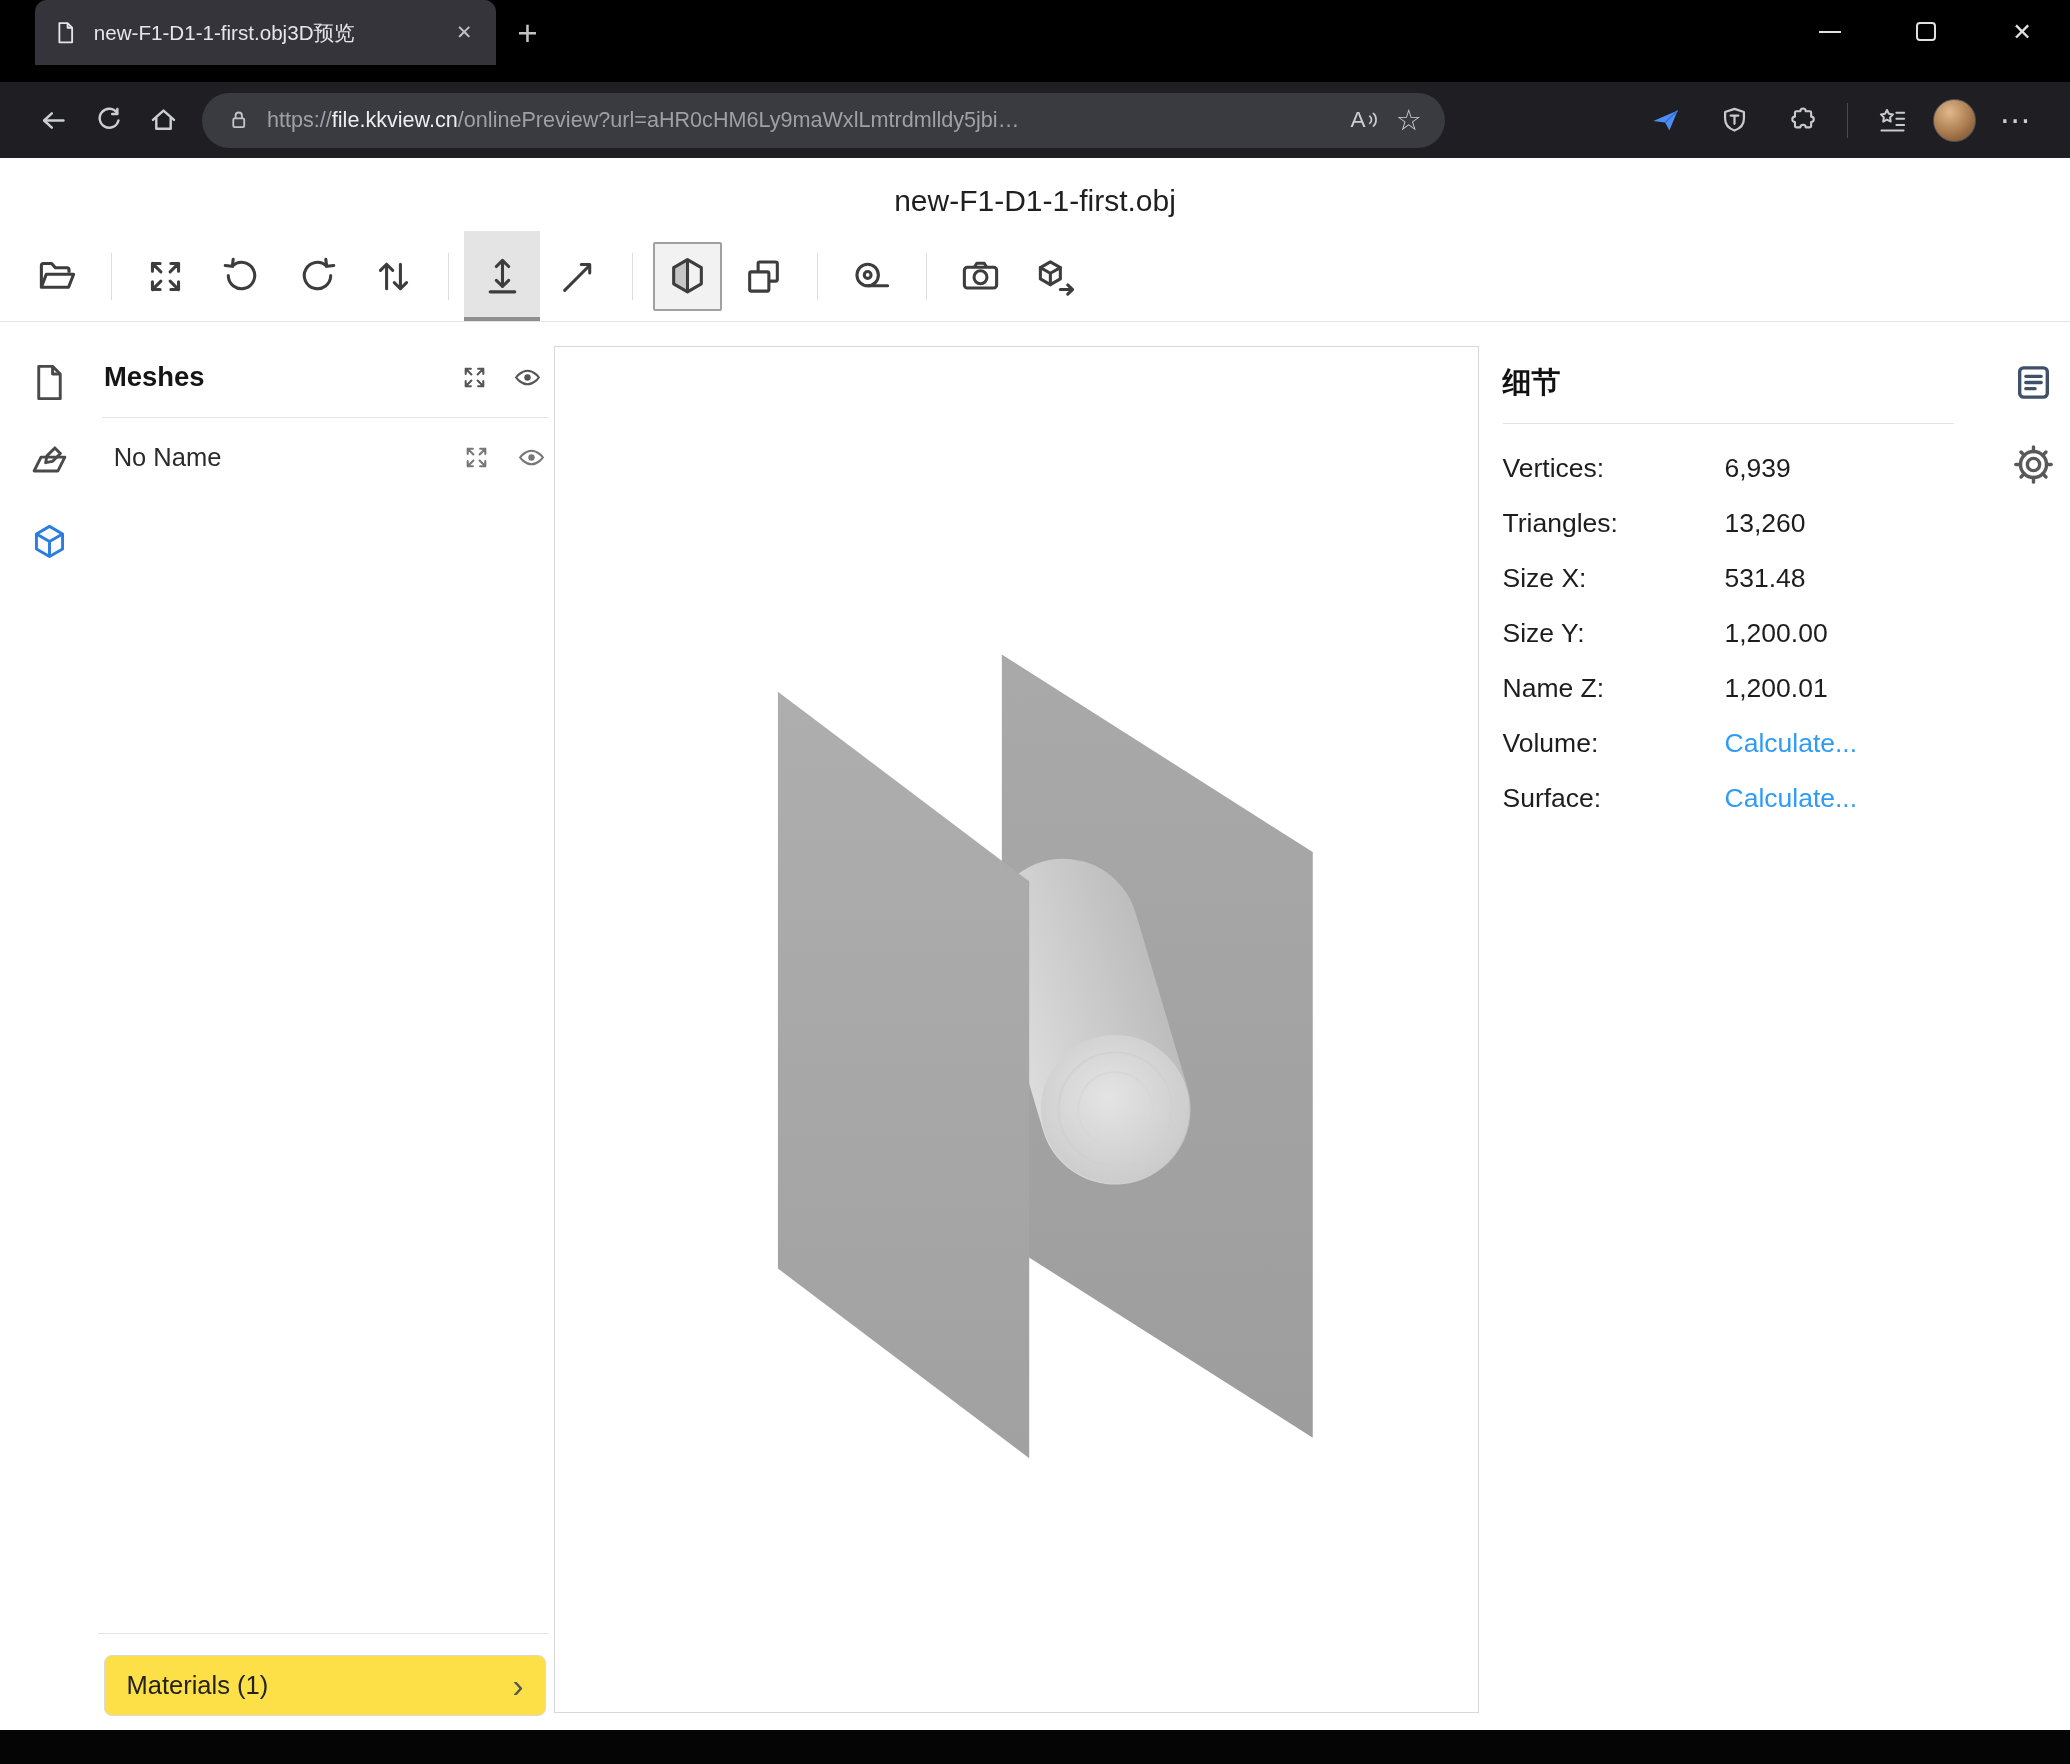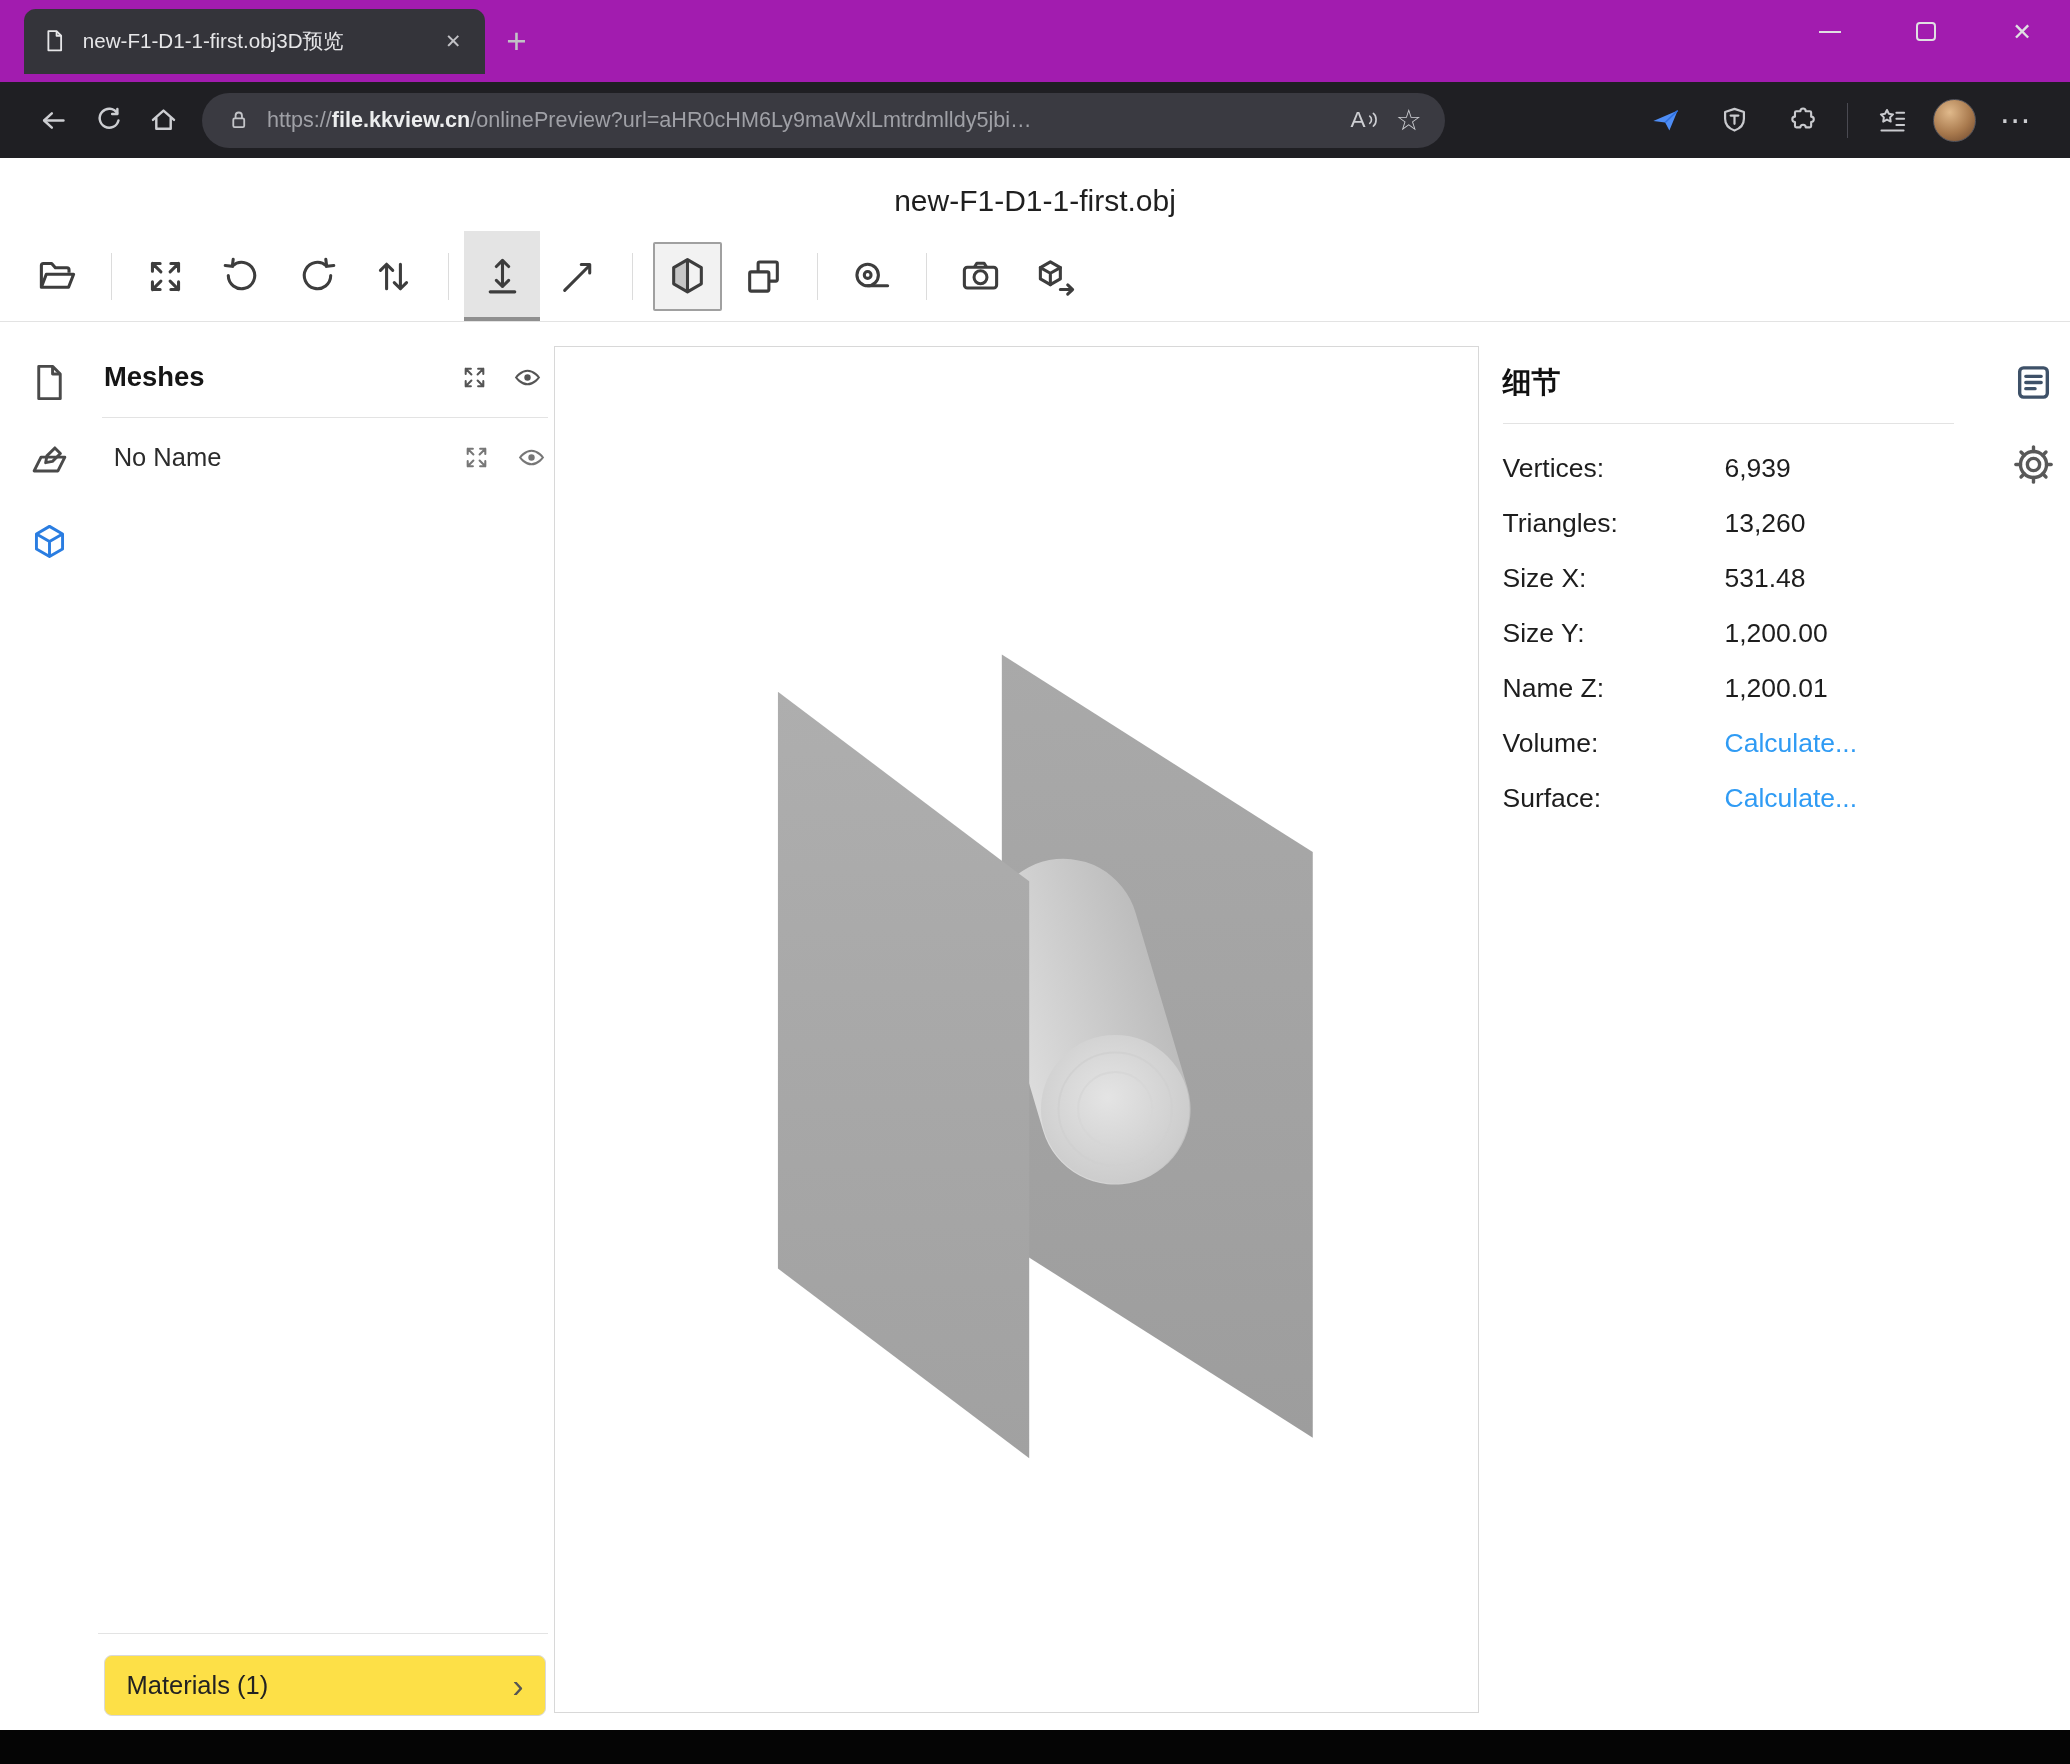--- a/index.html
+++ b/index.html
@@ -1,39 +1,39 @@
 <!DOCTYPE html>
 <html><head>
 <meta charset="utf-8">
 <style>
   *{box-sizing:border-box;margin:0;padding:0}
   html,body{width:2070px;height:1764px}
   body{font-family:"Liberation Sans","DejaVu Sans",sans-serif;background:#fff;overflow:hidden}
   .window{width:2070px;height:1764px;display:flex;flex-direction:column}
 
   
-  .titlebar{height:82px;background:#a21caf;display:flex;align-items:center;padding-left:24px;position:relative;flex:none}
+  .titlebar{height:82px;background:#000000;display:flex;align-items:flex-start;padding-left:35px;position:relative;flex:none}
   .tab{width:461px;height:65px;background:#34343a;border-radius:11.8px 11.8px 0 0;display:flex;align-items:center;gap:15.7px;padding:0 17.6px;color:#e6e6e8}
   .tab-doc-icon svg{width:25.5px;height:25.5px;display:block}
   .tab-title{font-size:20.6px;flex:1;white-space:nowrap;overflow:hidden}
   .tab-close{font-size:19.6px;color:#c2c2c6;padding:0 5.9px}
   .newtab-btn{width:63px;height:65px;display:flex;align-items:center;justify-content:center;color:#c2c2c6;font-size:35px;font-weight:300}
   .win-controls{position:absolute;top:0;right:0;display:flex;height:63px}
   .win-btn{width:96px;display:flex;align-items:center;justify-content:center;color:#e0e0e2;font-size:23.5px}
   .minimize-glyph{width:21.6px;height:2px;background:#e0e0e2;display:block}
   .maximize-glyph{width:19.6px;height:19.6px;border:2px solid #e0e0e2;border-radius:3.9px;display:block}
 
   
   .navbar{height:76px;background:#1f1f23;display:flex;align-items:center;padding:0 25.5px;flex:none}
   .nav-icon-btn{width:55px;height:55px;display:flex;align-items:center;justify-content:center;border-radius:7.8px;flex:none}
   .nav-icon-btn svg{width:31px;height:31px}
   .urlbar{margin-left:11.8px;height:55px;width:1243px;background:#3a3a41;border-radius:27.4px;display:flex;align-items:center;padding:0 23.5px;gap:15.7px;flex:none}
   .lock-icon svg{width:25.5px;height:25.5px;display:block}
   .url-text{flex:1;font-size:21.6px;color:#9fa0a6;white-space:nowrap;overflow:hidden}
-  .url-domain{color:#ecedee;font-weight:bold}
+  .url-domain{color:#ecedee;font-weight:normal}
   .read-aloud{display:flex;align-items:center;color:#cdced2;gap:2px}
   .ra-letter{font-size:22.5px}
   .read-aloud svg{width:12.7px;height:25.5px}
   .star-btn{color:#cdced2;font-size:29px;line-height:1}
   .nav-right{display:flex;align-items:center;margin-left:auto;gap:11.8px}
   .nav-right .nav-icon-btn{width:57px}
   .nav-sep{width:1px;height:35px;background:#4a4a52;margin:0 3.9px}
   .avatar{width:43px;height:43px;border-radius:50%;background:radial-gradient(circle at 38% 30%,#e0b98b,#a97a4e 55%,#6b452b 100%);border:1px solid #55555c}
   .ellipsis-btn{color:#cdced2;font-size:31px;letter-spacing:2px}
 

